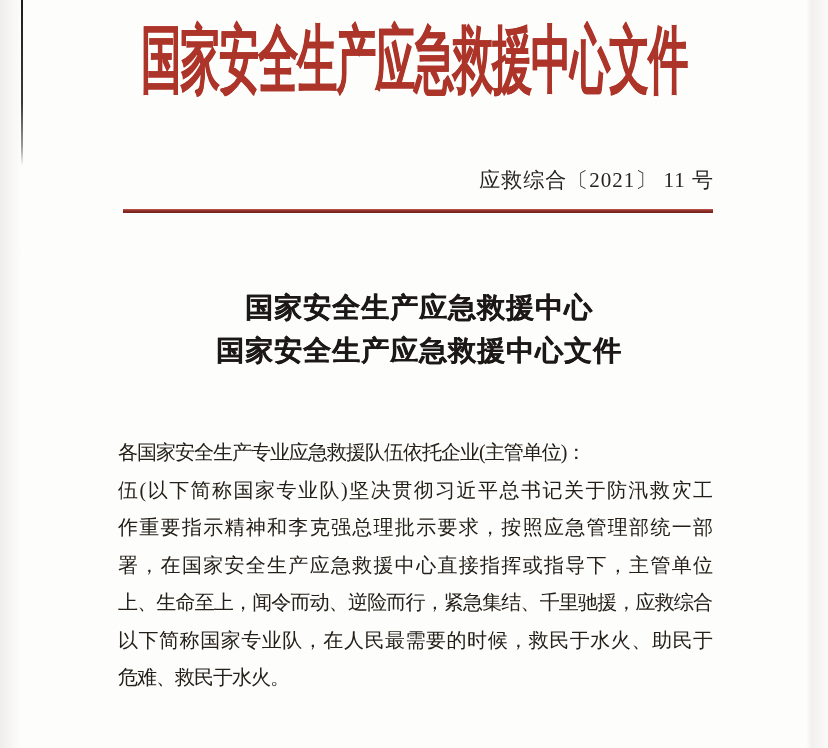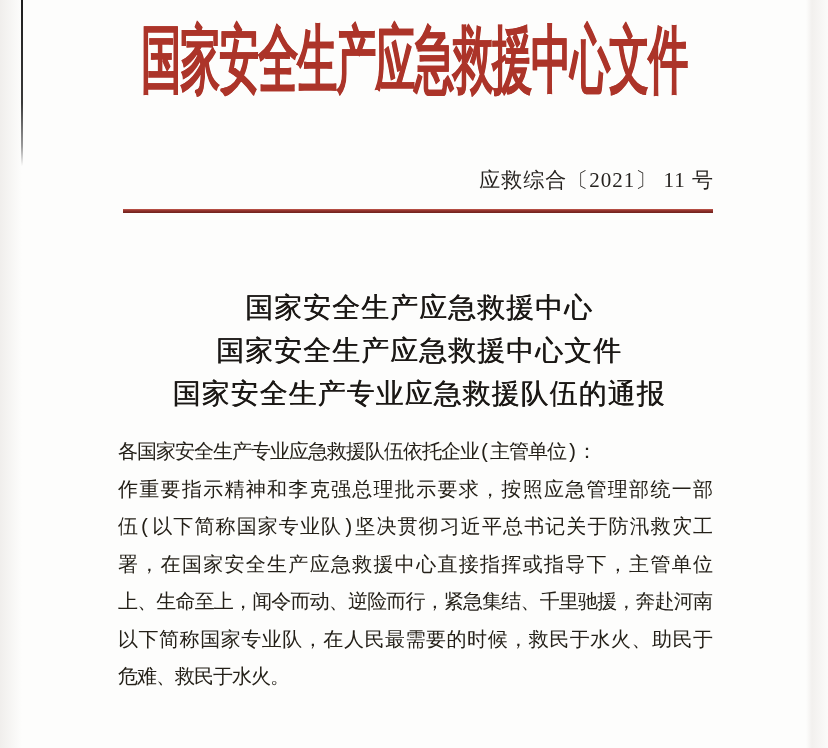--- a/index.html
+++ b/index.html
@@ -62,41 +62,40 @@
     width: 590px;
     height: 4px;
     background: linear-gradient(#c3594e 0%, #8e2f29 45%, #6e211d 100%);
   }
   .title-block {
     position: absolute;
     top: 286px;
     left: 124px;
     width: 590px;
     text-align: center;
-    font-weight: normal;
+    font-weight: bold;
     font-size: 28px;
     line-height: 43px;
     letter-spacing: 1px;
     color: #1b1815;
     text-shadow: 0.4px 0 0 #1b1815;
   }
   .body-block {
     position: absolute;
     top: 434px;
     left: 118px;
     width: 594px;
     font-size: 20px;
     line-height: 37.5px;
     letter-spacing: -1px;
     color: #242018;
   }
   .body-line {
     white-space: nowrap;
     text-align: left;
-    font-family: Liberation Mono, monospace;
   }
   .body-line.just {
     white-space: normal;
     text-align: justify;
     text-align-last: justify;
   }
   .body-line.indent {
     text-indent: 33px;
   }
 </style>
@@ -109,26 +108,25 @@
 
   <div class="agency-header">国家安全生产应急救援中心文件</div>
 
   <div class="doc-number">应救综合〔2021〕 11 号</div>
 
   <div class="red-rule"></div>
 
   <div class="title-block">
     <div class="title-line">国家安全生产应急救援中心</div>
     <div class="title-line">国家安全生产应急救援中心文件</div>
-    <div class="title-line">国家安全生产专业应急救援队伍的通报</div>
   </div>
 
   <div class="body-block">
     <div class="body-line">各国家安全生产专业应急救援队伍依托企业(主管单位)：</div>
+    <div class="body-line just">伍(以下简称国家专业队)坚决贯彻习近平总书记关于防汛救灾工</div>
     <div class="body-line just">作重要指示精神和李克强总理批示要求，按照应急管理部统一部</div>
-    <div class="body-line just">伍(以下简称国家专业队)坚决贯彻习近平总书记关于防汛救灾工</div>
     <div class="body-line just">署，在国家安全生产应急救援中心直接指挥或指导下，主管单位</div>
-    <div class="body-line just">上、生命至上，闻令而动、逆险而行，紧急集结、千里驰援，奔赴河南</div>
+    <div class="body-line just">上、生命至上，闻令而动、逆险而行，紧急集结、千里驰援，应救综合</div>
     <div class="body-line just">以下简称国家专业队，在人民最需要的时候，救民于水火、助民于</div>
     <div class="body-line">危难、救民于水火。</div>
   </div>
 
 </div>
 
 </body></html>

